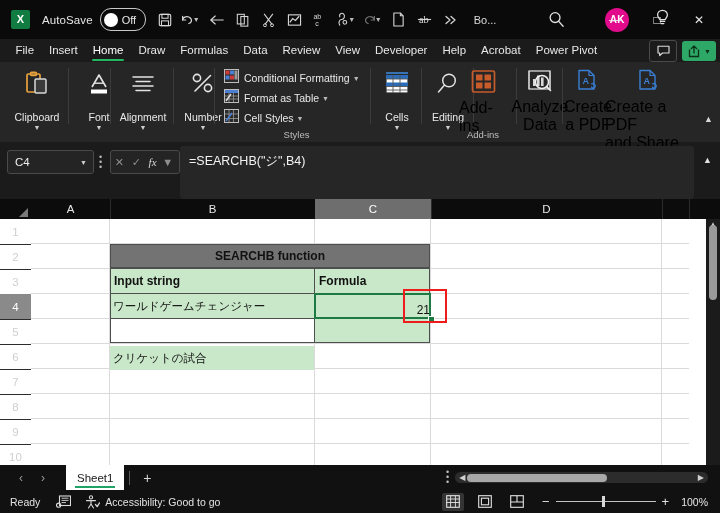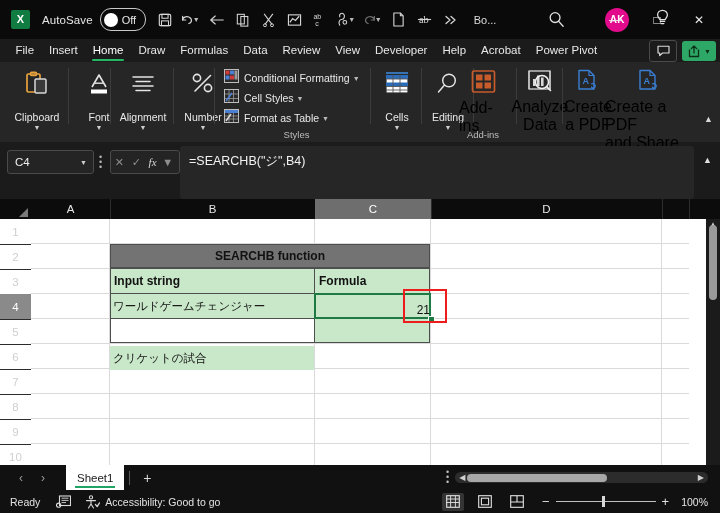--- a/index.html
+++ b/index.html
@@ -329,37 +329,37 @@
                 <rect x="10.5" y="1.5" width="3" height="9" fill="#9a9a9a"></rect>
               </svg>
           </span>
           <span class="slabel">Conditional Formatting</span>
           <span class="caret">▼</span>
         </div>
         <div class="styleitem">
           <span>
             <svg width="15" height="14" viewBox="0 0 15 14">
                 <rect x="0.5" y="0.5" width="14" height="13" fill="#2b2b2b" stroke="#bdbdbd" stroke-width="1"></rect>
-                <path d="M1 5 L14 5 M1 9.5 L14 9.5 M5 1 L5 13 M9.5 1 L9.5 13" stroke="#9a9a9a" stroke-width="0.8"></path>
-                <path d="M2 12 L8 4" stroke="#4a7fd4" stroke-width="1.6"></path>
-              </svg>
-          </span>
-          <span class="slabel">Cell Styles</span>
-          <span class="caret">▼</span>
-        </div>
-        <div class="styleitem">
-          <span>
-            <svg width="15" height="14" viewBox="0 0 15 14">
-                <rect x="0.5" y="0.5" width="14" height="13" fill="#2b2b2b" stroke="#bdbdbd" stroke-width="1"></rect>
                 <rect x="1" y="1" width="13" height="3" fill="#4a7fd4"></rect>
                 <path d="M1 7 L14 7 M1 10 L14 10 M5 4 L5 13 M9.5 4 L9.5 13" stroke="#9a9a9a" stroke-width="0.8"></path>
                 <path d="M2 12 L7 5" stroke="#e0e0e0" stroke-width="1.4"></path>
               </svg>
           </span>
           <span class="slabel">Format as Table</span>
+          <span class="caret">▼</span>
+        </div>
+        <div class="styleitem">
+          <span>
+            <svg width="15" height="14" viewBox="0 0 15 14">
+                <rect x="0.5" y="0.5" width="14" height="13" fill="#2b2b2b" stroke="#bdbdbd" stroke-width="1"></rect>
+                <path d="M1 5 L14 5 M1 9.5 L14 9.5 M5 1 L5 13 M9.5 1 L9.5 13" stroke="#9a9a9a" stroke-width="0.8"></path>
+                <path d="M2 12 L8 4" stroke="#4a7fd4" stroke-width="1.6"></path>
+              </svg>
+          </span>
+          <span class="slabel">Cell Styles</span>
           <span class="caret">▼</span>
         </div>
       </div>
       <div class="grouptitle" style="left:224px;top:67px;width:145px;">Styles</div>
       <div class="vsep" style="left:370px;"></div>
 
       <div class="grp biggrp" style="left:374px;width:46px;">
         <div class="gicon">
           <svg width="26" height="24" viewBox="0 0 26 24">
               <rect x="2" y="3" width="22" height="18" fill="#ffffff" stroke="#2b2b2b" stroke-width="1.2"></rect>

